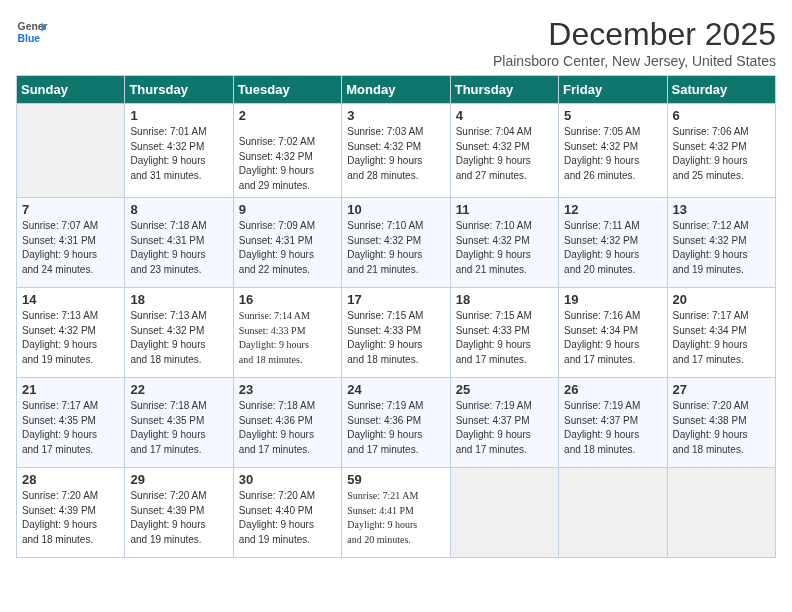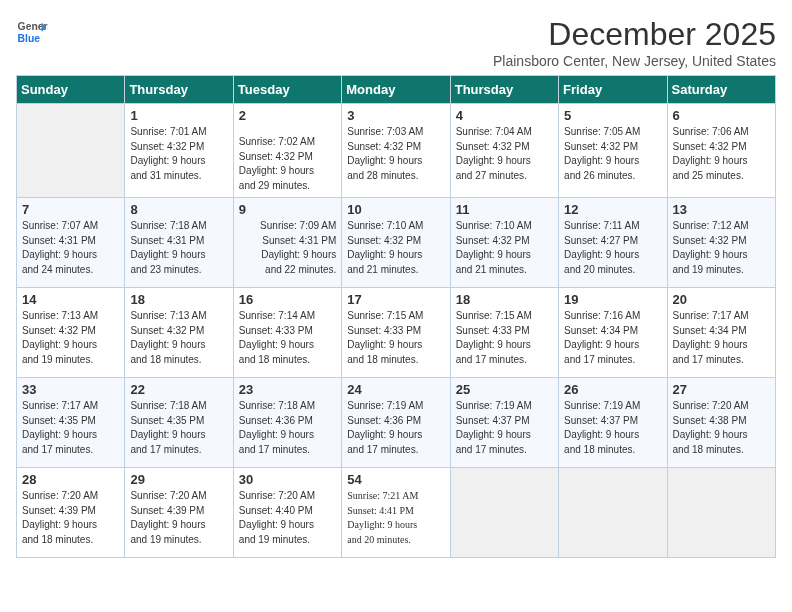--- a/index.html
+++ b/index.html
@@ -162,21 +162,21 @@
         </td>
         <td>
           <div class="day-number">8</div>
           <div class="day-info" style="white-space: pre-line;">Sunrise: 7:18 AM
 Sunset: 4:31 PM
 Daylight: 9 hours
 and 23 minutes.</div>
         </td>
         <td>
           <div class="day-number">9</div>
-          <div class="day-info" style="white-space: pre-line; text-align: right;">Sunrise: 7:09 AM
+          <div class="day-info" style="white-space: pre-line;">Sunrise: 7:09 AM
 Sunset: 4:31 PM
 Daylight: 9 hours
 and 22 minutes.</div>
         </td>
         <td>
           <div class="day-number">10</div>
           <div class="day-info" style="white-space: pre-line;">Sunrise: 7:10 AM
 Sunset: 4:32 PM
 Daylight: 9 hours
 and 21 minutes.</div>
@@ -184,21 +184,21 @@
         <td>
           <div class="day-number">11</div>
           <div class="day-info" style="white-space: pre-line;">Sunrise: 7:10 AM
 Sunset: 4:32 PM
 Daylight: 9 hours
 and 21 minutes.</div>
         </td>
         <td>
           <div class="day-number">12</div>
           <div class="day-info" style="white-space: pre-line;">Sunrise: 7:11 AM
-Sunset: 4:27 PM
+Sunset: 4:32 PM
 Daylight: 9 hours
 and 20 minutes.</div>
         </td>
         <td>
           <div class="day-number">13</div>
           <div class="day-info" style="white-space: pre-line;">Sunrise: 7:12 AM
 Sunset: 4:32 PM
 Daylight: 9 hours
 and 19 minutes.</div>
         </td>
@@ -213,21 +213,21 @@
         </td>
         <td>
           <div class="day-number">18</div>
           <div class="day-info" style="white-space: pre-line;">Sunrise: 7:13 AM
 Sunset: 4:32 PM
 Daylight: 9 hours
 and 18 minutes.</div>
         </td>
         <td>
           <div class="day-number">16</div>
-          <div class="day-info" style="white-space: pre-line;">Sunrise: 7:14 AM
+          <div class="day-info" style="white-space: pre-line; font-family: Liberation Serif, serif;">Sunrise: 7:14 AM
 Sunset: 4:33 PM
 Daylight: 9 hours
 and 18 minutes.</div>
         </td>
         <td>
           <div class="day-number">17</div>
           <div class="day-info" style="white-space: pre-line;">Sunrise: 7:15 AM
 Sunset: 4:33 PM
 Daylight: 9 hours
 and 18 minutes.</div>
@@ -249,21 +249,21 @@
         <td>
           <div class="day-number">20</div>
           <div class="day-info" style="white-space: pre-line;">Sunrise: 7:17 AM
 Sunset: 4:34 PM
 Daylight: 9 hours
 and 17 minutes.</div>
         </td>
       </tr>
       <tr>
         <td>
-          <div class="day-number">33</div>
+          <div class="day-number">21</div>
           <div class="day-info" style="white-space: pre-line;">Sunrise: 7:17 AM
 Sunset: 4:35 PM
 Daylight: 9 hours
 and 17 minutes.</div>
         </td>
         <td>
           <div class="day-number">22</div>
           <div class="day-info" style="white-space: pre-line;">Sunrise: 7:18 AM
 Sunset: 4:35 PM
 Daylight: 9 hours
@@ -321,21 +321,21 @@
 and 19 minutes.</div>
         </td>
         <td>
           <div class="day-number">30</div>
           <div class="day-info" style="white-space: pre-line;">Sunrise: 7:20 AM
 Sunset: 4:40 PM
 Daylight: 9 hours
 and 19 minutes.</div>
         </td>
         <td>
-          <div class="day-number">54</div>
+          <div class="day-number">59</div>
           <div class="day-info" style="white-space: pre-line; font-family: Liberation Serif, serif;">Sunrise: 7:21 AM
 Sunset: 4:41 PM
 Daylight: 9 hours
 and 20 minutes.</div>
         </td>
         <td class="empty-cell"></td>
         <td class="empty-cell"></td>
         <td class="empty-cell"></td>
       </tr>
     </tbody>

